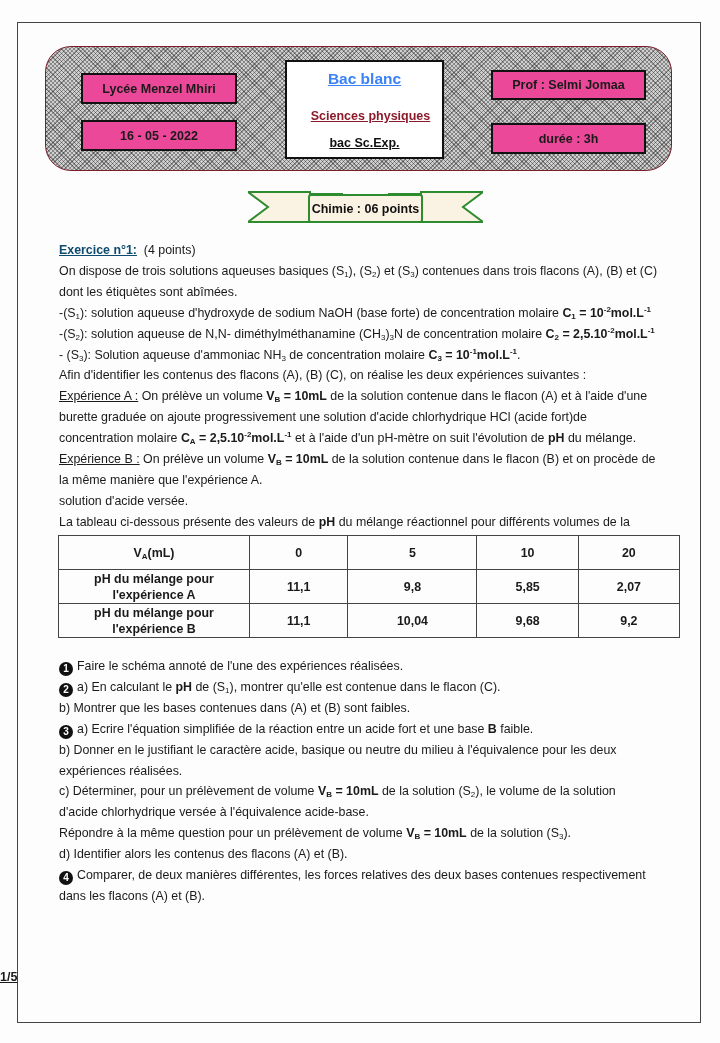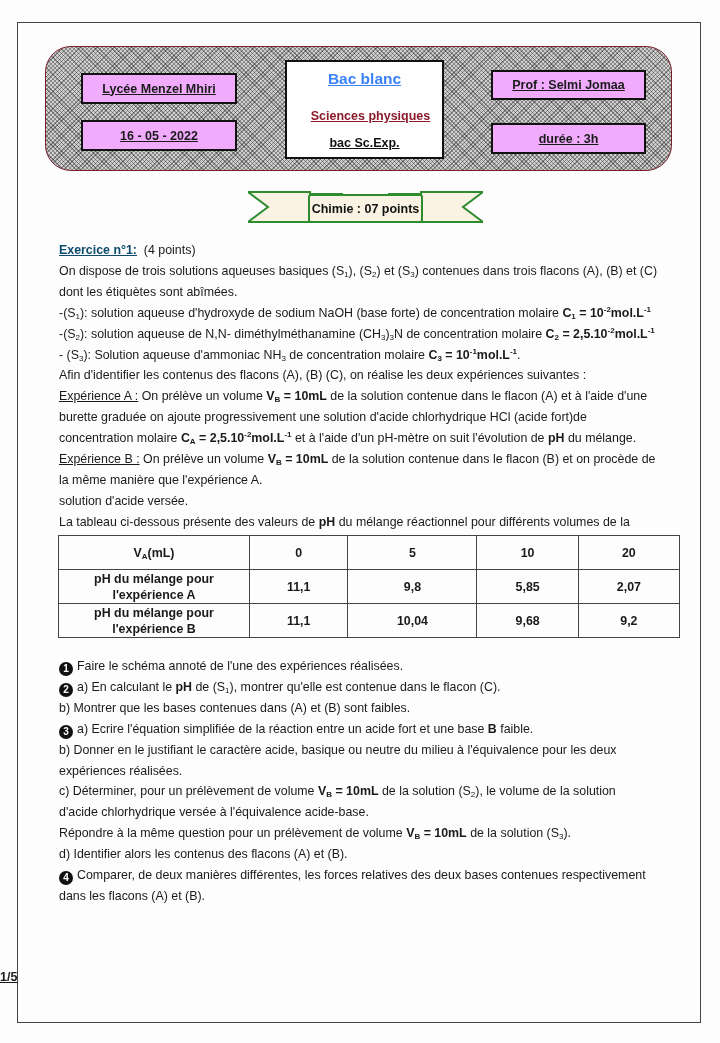--- a/index.html
+++ b/index.html
@@ -13,23 +13,23 @@
   }
   .header-band {
     position:absolute; left:45px; top:46px; width:627px; height:125px;
     border:1.5px solid #7a1f2b; border-radius:26px; box-sizing:border-box;
     background-color:#cfcfcf;
     background-image:
       repeating-linear-gradient(45deg, rgba(0,0,0,0.35) 0 1px, transparent 1px 3px),
       repeating-linear-gradient(-45deg, rgba(0,0,0,0.35) 0 1px, transparent 1px 3px);
   }
   .hbox {
-    position:absolute; background:#f0abfc; border:2px solid #111; box-sizing:border-box;
+    position:absolute; background:#ec4899; border:2px solid #111; box-sizing:border-box;
     display:flex; align-items:center; justify-content:center;
-    font-weight:bold; font-size:12.5px;text-decoration:underline;
+    font-weight:bold; font-size:12.5px;
   }
   .center-box {
     position:absolute; left:285px; top:60px; width:159px; height:99px;
     background:#fff; border:2px solid #111; box-sizing:border-box;
     text-align:center; font-weight:bold;
   }
   .center-box .t1 { position:absolute; left:0; right:0; top:8px; font-size:15.5px; color:#3b82f6; text-decoration:underline; }
   .center-box .t2 { position:absolute; left:12px; right:0; top:47px; font-size:12.5px; color:#8b1a2b; text-decoration:underline; }
   .center-box .t3 { position:absolute; left:0; right:0; top:74px; font-size:12.5px; color:#111; text-decoration:underline; }
 
@@ -85,21 +85,21 @@
   <span>durée : 3h</span>
 </div>
 
 <svg class="ribbon" viewBox="0 0 235 38">
   <polygon points="0,4 62,4 62,34 0,34 20,19" fill="#faf3e3" stroke="#2e8b2e" stroke-width="2"></polygon>
   <polygon points="235,4 173,4 173,34 235,34 215,19" fill="#faf3e3" stroke="#2e8b2e" stroke-width="2"></polygon>
   <rect x="61" y="7" width="113" height="27" rx="2" fill="#faf3e3" stroke="#2e8b2e" stroke-width="2"></rect>
   <rect x="62" y="5" width="33" height="3" fill="#2e8b2e"></rect>
   <rect x="140" y="5" width="33" height="3" fill="#2e8b2e"></rect>
 </svg>
-<div class="ribbon-label">Chimie : 07 points</div>
+<div class="ribbon-label">Chimie : 06 points</div>
 
 <div class="text-block" style="top:240px;">
   <p><span class="ex-title">Exercice n°1:</span>&nbsp;&nbsp;<span>(4 points)</span></p>
   <p><span>On dispose de trois solutions aqueuses basiques (S</span><sub>1</sub><span>), (S</span><sub>2</sub><span>) et (S</span><sub>3</sub><span>) contenues dans trois flacons (A), (B) et (C)</span></p>
   <p>dont les étiquètes sont abîmées.</p>
   <p><span>-(S</span><sub>1</sub><span>): solution aqueuse d'hydroxyde de sodium NaOH (base forte) de concentration molaire </span><b><span>C</span><sub>1</sub><span> = 10</span><sup>-2</sup><span>mol.L</span><sup>-1</sup></b></p>
   <p><span>-(S</span><sub>2</sub><span>): solution aqueuse de N,N- diméthylméthanamine (CH</span><sub>3</sub><span>)</span><sub>3</sub><span>N de concentration molaire </span><b><span>C</span><sub>2</sub><span> = 2,5.10</span><sup>-2</sup><span>mol.L</span><sup>-1</sup></b></p>
   <p><span>- (S</span><sub>3</sub><span>): Solution aqueuse d'ammoniac NH</span><sub>3</sub><span> de concentration molaire </span><b><span>C</span><sub>3</sub><span> = 10</span><sup>-1</sup><span>mol.L</span><sup>-1</sup></b><span>.</span></p>
   <p>Afin d'identifier les contenus des flacons (A), (B) (C), on réalise les deux expériences suivantes :</p>
   <p><span class="u">Expérience A :</span><span> On prélève un volume </span><b><span>V</span><sub>B</sub><span> = 10mL</span></b><span> de la solution contenue dans le flacon (A) et à l'aide d'une</span></p>

